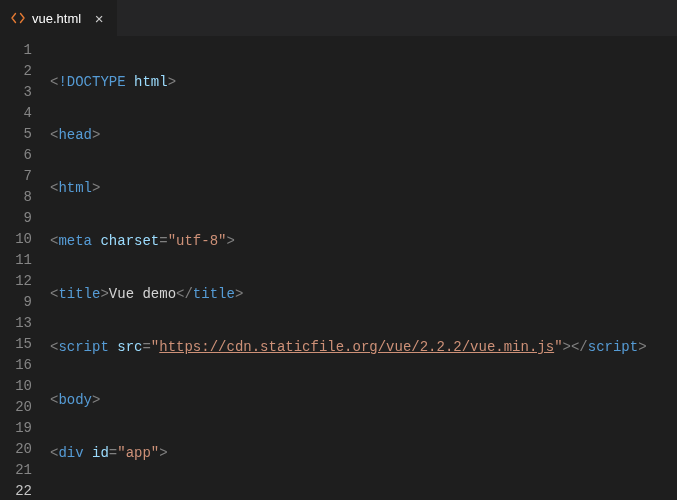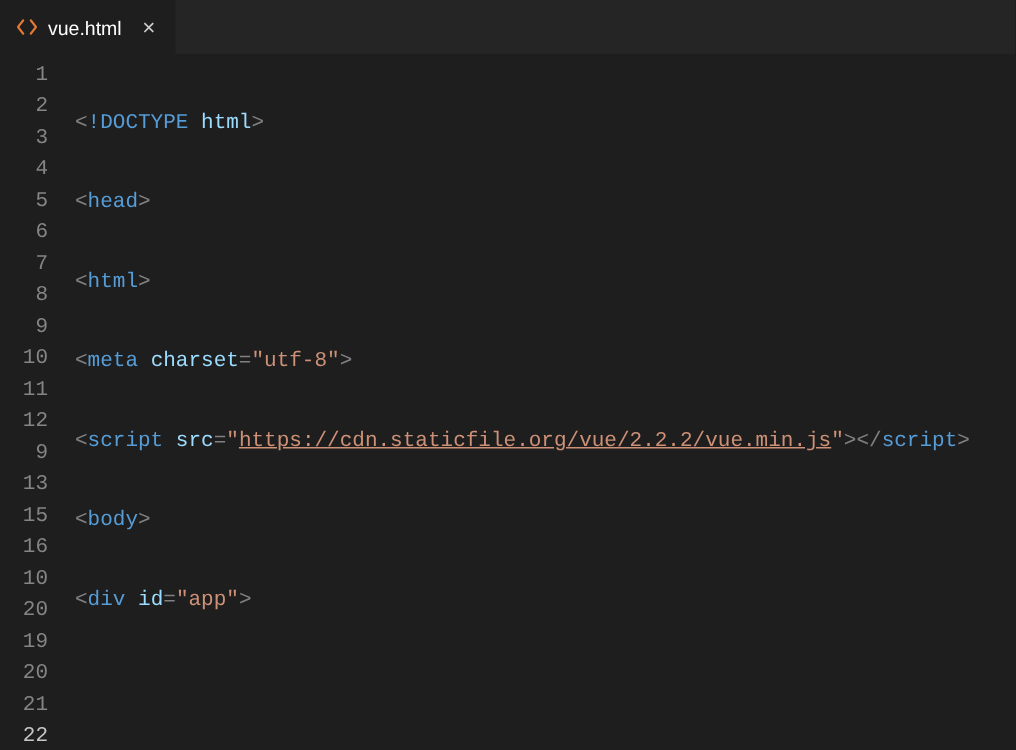--- a/index.html
+++ b/index.html
@@ -124,20 +124,21 @@
     <div class="ln">20</div>
     <div class="ln">21</div>
     <div class="ln active">22</div>
   </div>
 
   <div class="code">
     <div class="line"><span class="punc">&lt;</span><span class="tagname">!DOCTYPE</span><span class="txt"> </span><span class="attrname">html</span><span class="punc">&gt;</span></div>
     <div class="line"><span class="punc">&lt;</span><span class="tagname">head</span><span class="punc">&gt;</span></div>
     <div class="line"><span class="punc">&lt;</span><span class="tagname">html</span><span class="punc">&gt;</span></div>
     <div class="line"><span class="punc">&lt;</span><span class="tagname">meta</span><span class="txt"> </span><span class="attrname">charset</span><span class="punc">=</span><span class="attrval">"utf-8"</span><span class="punc">&gt;</span></div>
+    <div class="line"><span class="punc">&lt;</span><span class="tagname">title</span><span class="punc">&gt;</span><span class="txt">Vue demo</span><span class="punc">&lt;/</span><span class="tagname">title</span><span class="punc">&gt;</span></div>
     <div class="line"><span class="punc">&lt;</span><span class="tagname">script</span><span class="txt"> </span><span class="attrname">src</span><span class="punc">=</span><span class="attrval">"</span><span class="attrval underline">https://cdn.staticfile.org/vue/2.2.2/vue.min.js</span><span class="attrval">"</span><span class="punc">&gt;&lt;/</span><span class="tagname">script</span><span class="punc">&gt;</span></div>
     <div class="line"><span class="punc">&lt;</span><span class="tagname">body</span><span class="punc">&gt;</span></div>
     <div class="line"><span class="punc">&lt;</span><span class="tagname">div</span><span class="txt"> </span><span class="attrname">id</span><span class="punc">=</span><span class="attrval">"app"</span><span class="punc">&gt;</span></div>
     
     
     
     
     
     
     

